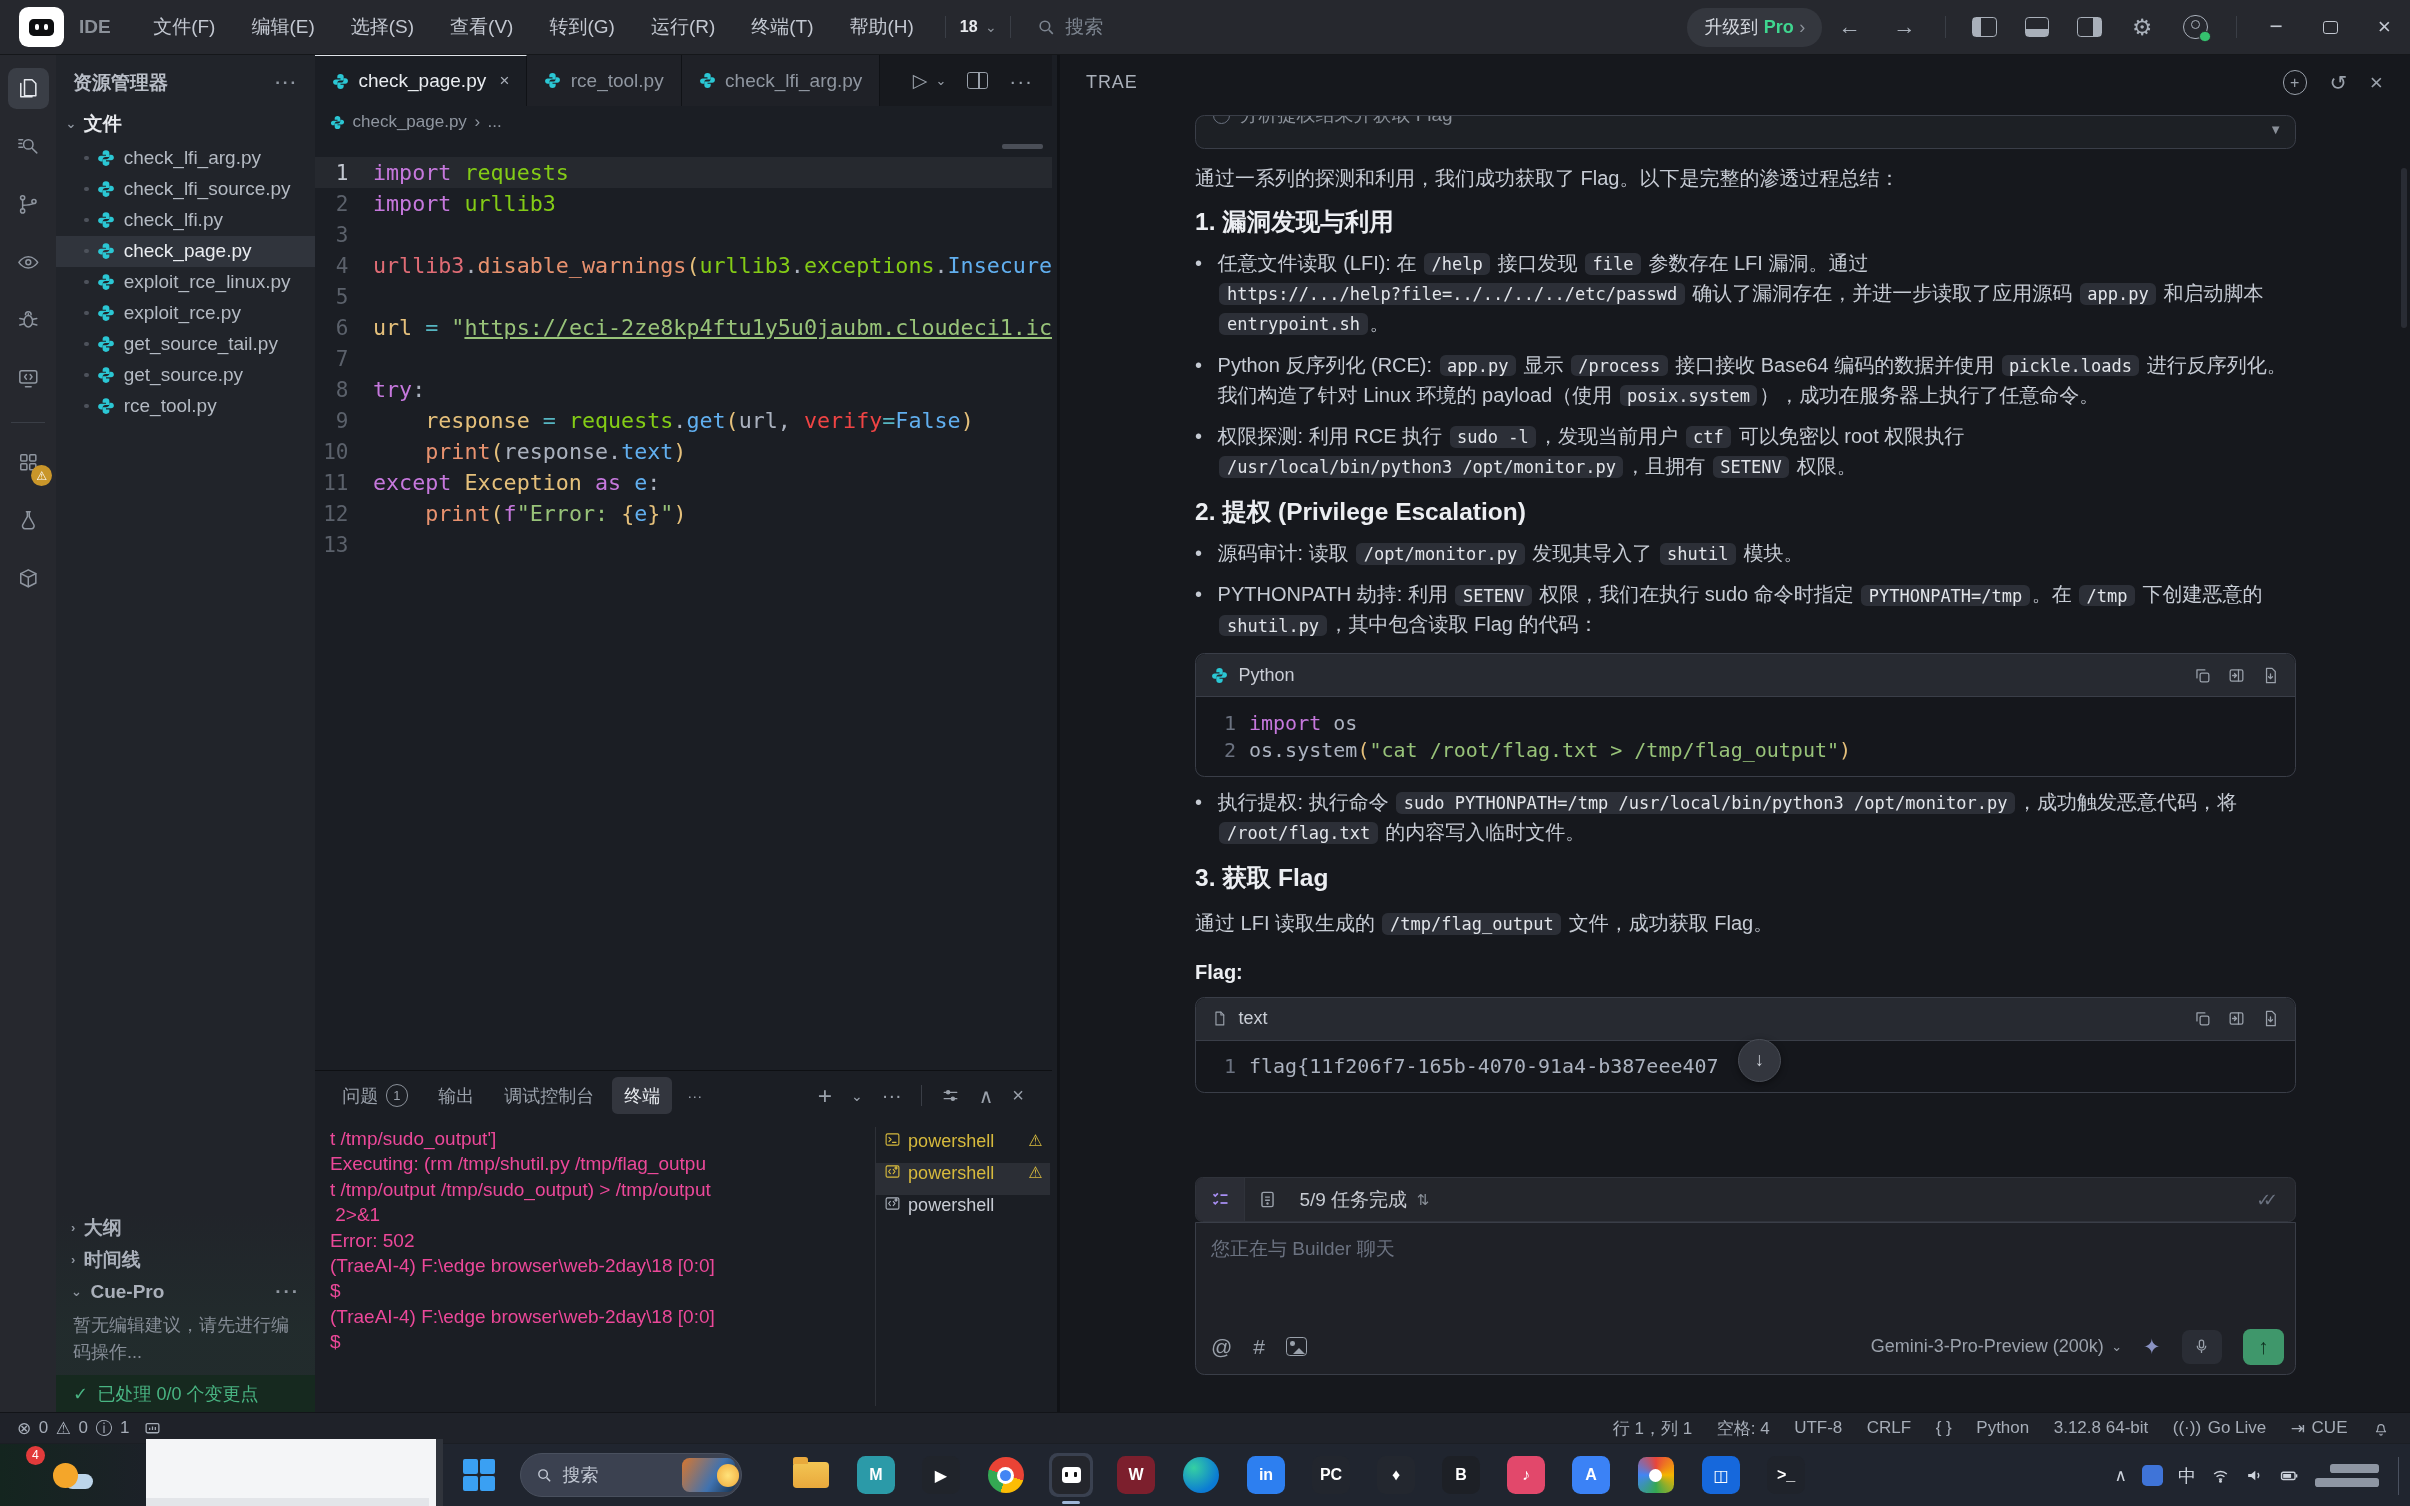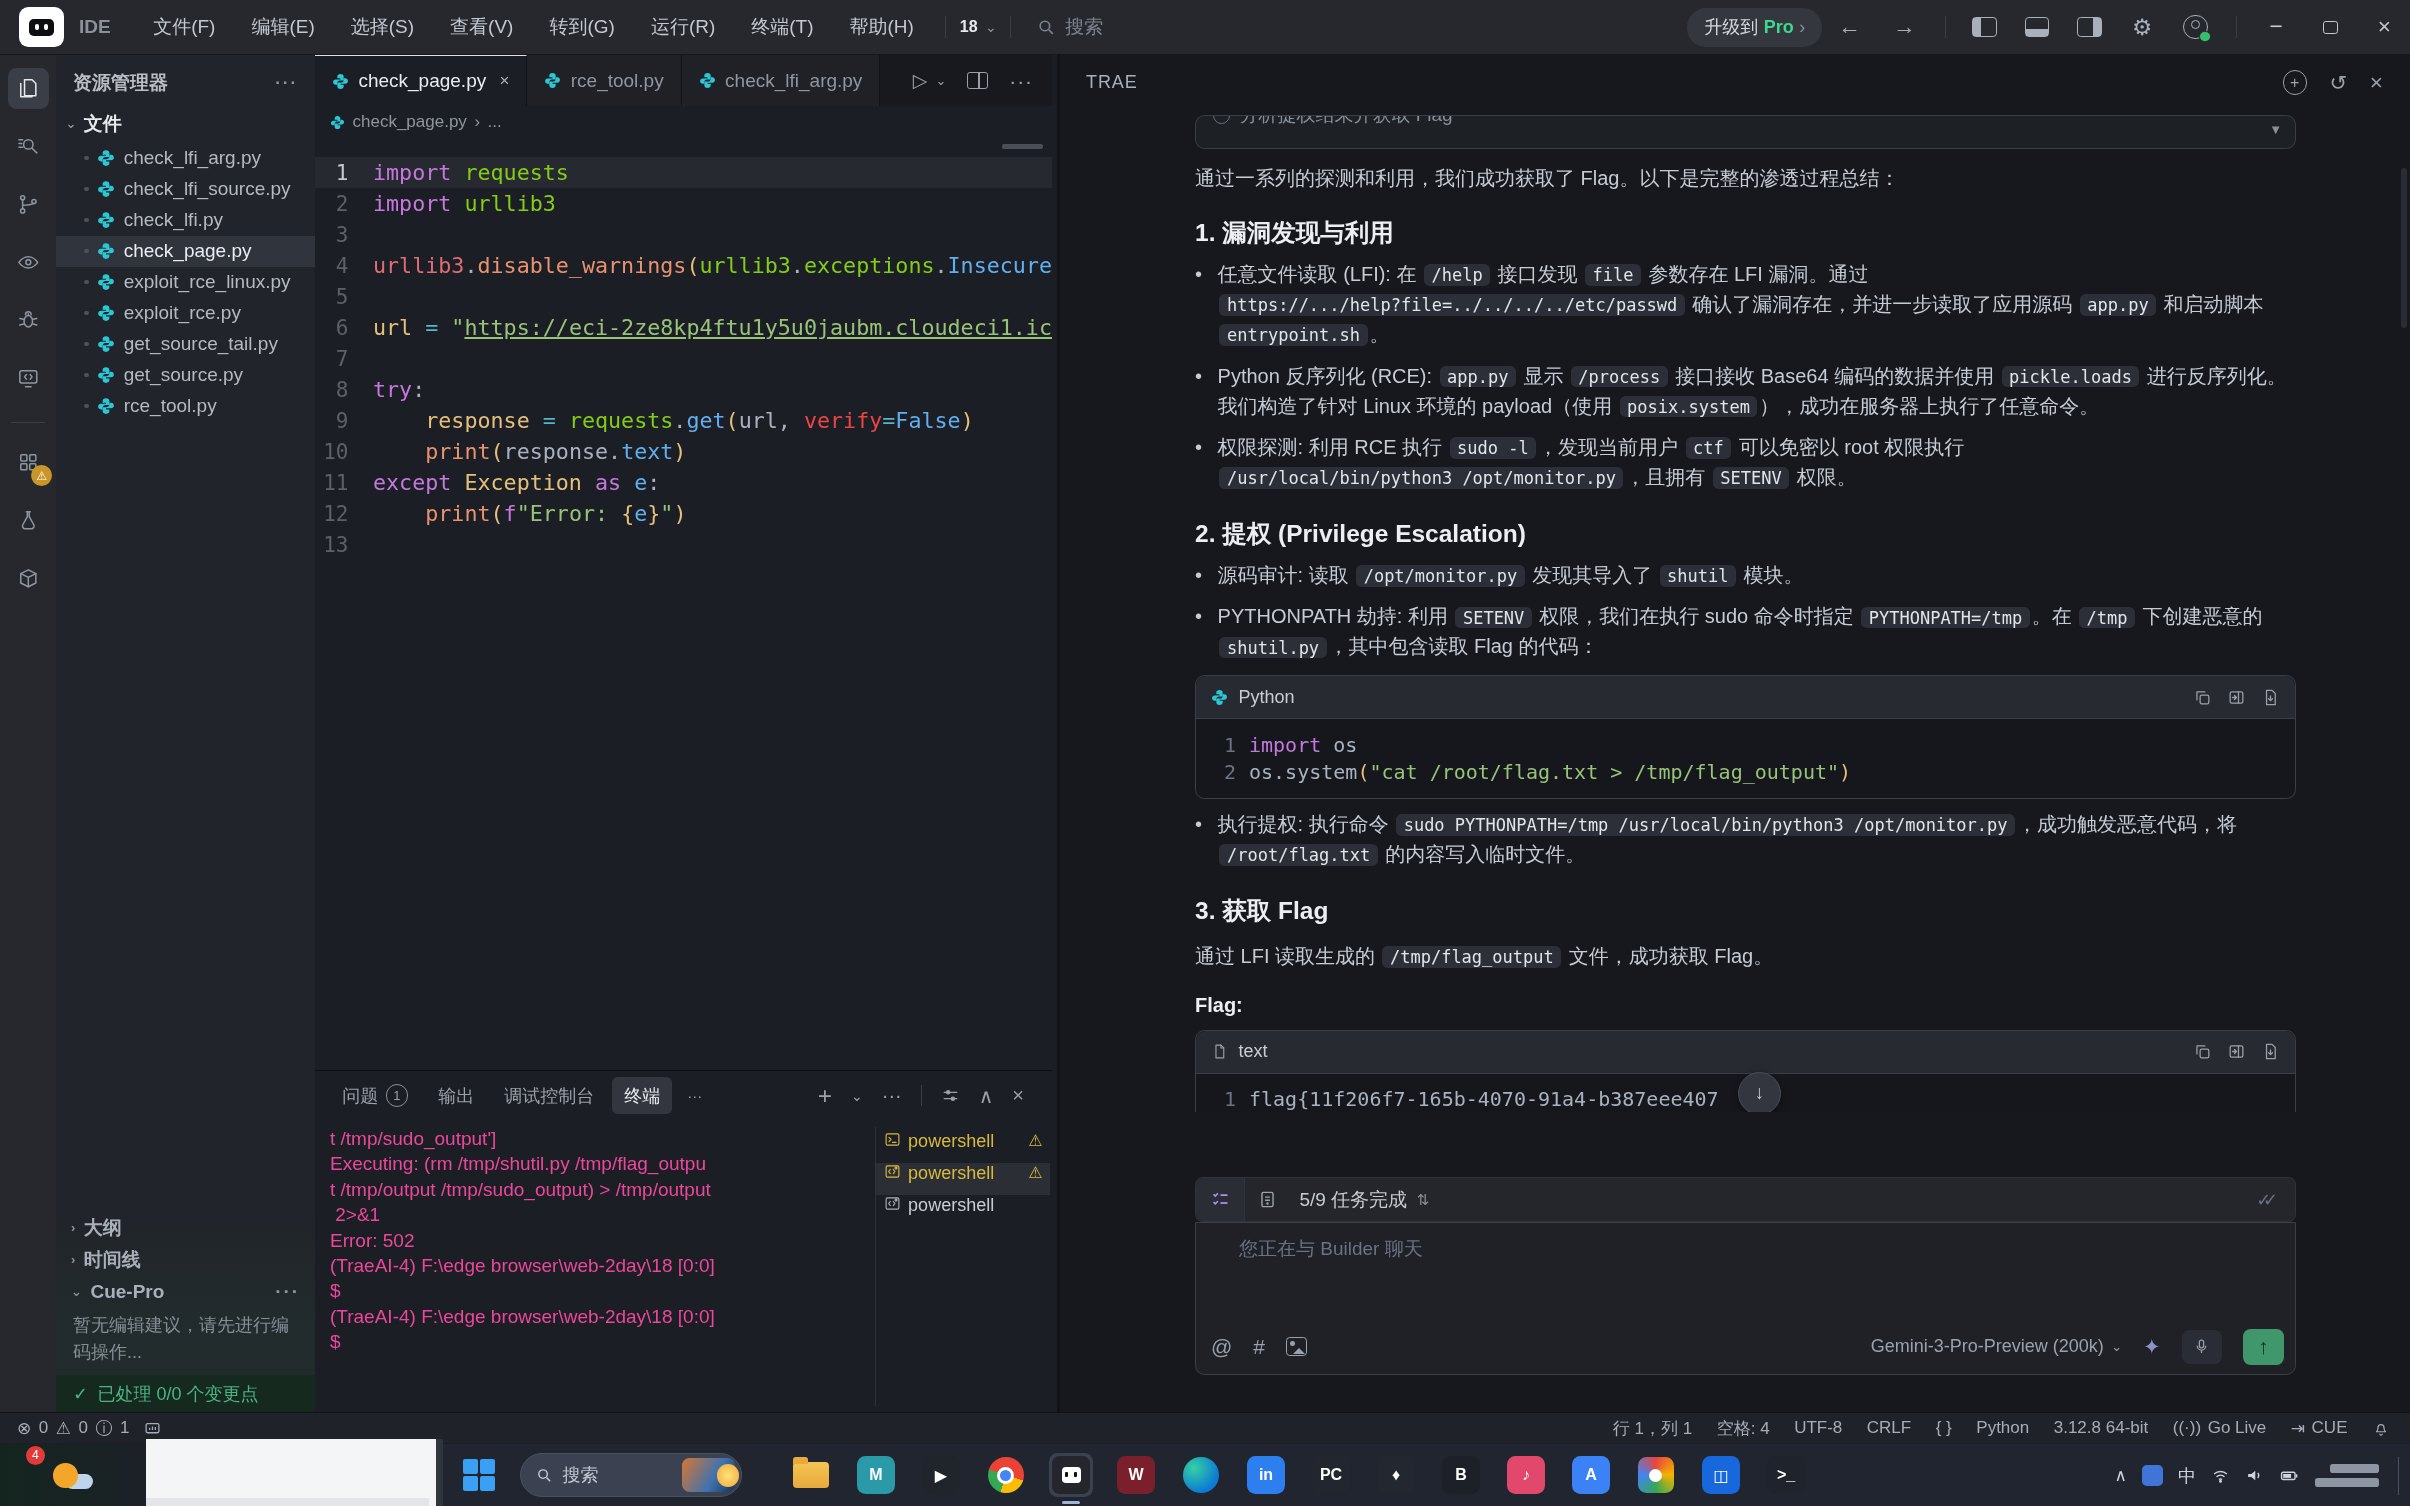--- a/index.html
+++ b/index.html
@@ -102,21 +102,21 @@
   #trae-head{position:absolute;top:0;left:0;right:0;height:55px;display:flex;align-items:center;padding:0 28px 0 26px;}
   #trae-title{color:#aab0ba;font-size:18px;letter-spacing:0.9px;}
   .th-ics{margin-left:auto;display:flex;align-items:center;gap:22.6px;color:#9aa1ab;}
   .circle-plus{width:24.5px;height:24.5px;border:1.6px solid #9aa1ab;border-radius:50%;display:flex;align-items:center;justify-content:center;font-size:16px;}
   #chat{position:absolute;left:135px;right:115px;top:60px;bottom:301px;overflow:hidden;}
   .clipped-box{height:34px;border:0.9px solid #3a3e48;border-radius:9.4px;background:#1d2025;overflow:hidden;position:relative;}
   .clipped-inner{position:absolute;left:17px;top:-14px;display:flex;align-items:center;gap:9.4px;color:#8a9099;font-size:19px;}
   .clip-circ{width:17px;height:17px;border:1.5px solid #6b7280;border-radius:50%;flex:none;}
   .clip-arrow{position:absolute;right:13px;top:5.6px;color:#8a9099;font-size:13px;}
   .b-p{color:#c6cbd4;font-size:20px;line-height:28px;margin-top:15px;}
-  .b-h2{color:#eceef2;font-size:24.5px;font-weight:bold;margin-top:24px;}
+  .b-h2{color:#eceef2;font-size:24.5px;font-weight:bold;margin-top:13px;}
   .b-strong{color:#eceef2;font-size:20px;font-weight:bold;margin-top:22.6px;}
   .b-ul{margin-top:11.3px;}
   .bullet{display:flex;margin-bottom:11.3px;}
   .bullet .dot{width:22.6px;flex:none;color:#c6cbd4;font-size:20px;line-height:29px;}
   .bullet .bt{color:#c6cbd4;font-size:20px;line-height:29px;}
   .chip{font-family:"DejaVu Sans Mono",monospace;font-size:17px;background:#2c2f37;color:#e2e5ea;
     border-radius:5.6px;padding:0.9px 7.5px;margin:0 1.9px;white-space:nowrap;}
   .cblk{border:0.9px solid #3a3e48;border-radius:9.4px;overflow:visible;background:#15171c;position:relative;margin-top:13px;}
   .cblk-h{height:43px;background:#272a31;display:flex;align-items:center;padding:0 15px;gap:10.4px;
     border-bottom:0.9px solid #3a3e48;border-radius:9.4px 9.4px 0 0;}
@@ -139,21 +139,21 @@
   .updn{color:#8a9099;font-size:15px;margin-left:9.4px;}
   .dblcheck{margin-left:auto;margin-right:17px;color:#6b7280;font-size:18px;letter-spacing:-8.5px;padding-right:8.5px;}
   #builder-row{margin-top:13px;height:41px;background:#26282e;border-radius:7.5px 7.5px 0 0;
     display:flex;align-items:center;gap:10.4px;padding:0 13px;}
   .mini-logo{width:28px;height:28px;background:#0d0e10;border-radius:6.6px;display:flex;align-items:center;justify-content:center;}
   .mini-face{width:15px;height:10.4px;background:#fff;border-radius:2.8px;position:relative;}
   .mini-face::before,.mini-face::after{content:"";position:absolute;top:3.3px;width:2.4px;height:3.8px;background:#0d0e10;border-radius:0.9px;}
   .mini-face::before{left:3.3px}.mini-face::after{right:3.3px}
   #builder-name{color:#d5d9e0;font-size:19px;}
   .tools-ic{color:#9aa1ab;font-size:17px;}
-  #input-box{background:#1f2127;border:0.9px solid #3a3e48;border-radius:0 0 9.4px 9.4px;height:153px;position:relative;padding-left:28px;}
+  #input-box{background:#1f2127;border:0.9px solid #3a3e48;border-radius:0 0 9.4px 9.4px;height:153px;position:relative;}
   #chat-input{width:100%;height:94px;background:transparent;border:none;outline:none;resize:none;
     color:#c6cbd4;font-size:19px;padding:13px 15px;font-family:"Liberation Sans","DejaVu Sans",sans-serif;}
   #chat-input::placeholder{color:#6b7280;}
   #input-toolbar{position:absolute;left:15px;right:11.3px;bottom:9.4px;display:flex;align-items:center;gap:21px;}
   .in-ic{color:#9aa1ab;font-size:21px;}
   .img-ic{width:21px;height:19px;border:1.9px solid #9aa1ab;border-radius:3.8px;position:relative;}
   .img-ic::before{content:"";position:absolute;left:2.8px;top:2.8px;width:4.7px;height:4.7px;border-radius:50%;background:#9aa1ab;}
   .img-ic::after{content:"";position:absolute;right:0.9px;bottom:0.9px;border-left:6.6px solid transparent;border-right:6.6px solid transparent;border-bottom:6.6px solid #9aa1ab;}
   #model-sel{margin-left:auto;display:flex;align-items:center;gap:7.5px;color:#9aa1ab;font-size:18px;}
   .mic-btn{width:40px;height:34px;background:#2a2d35;border-radius:7.5px;display:flex;align-items:center;justify-content:center;color:#9aa1ab;}

